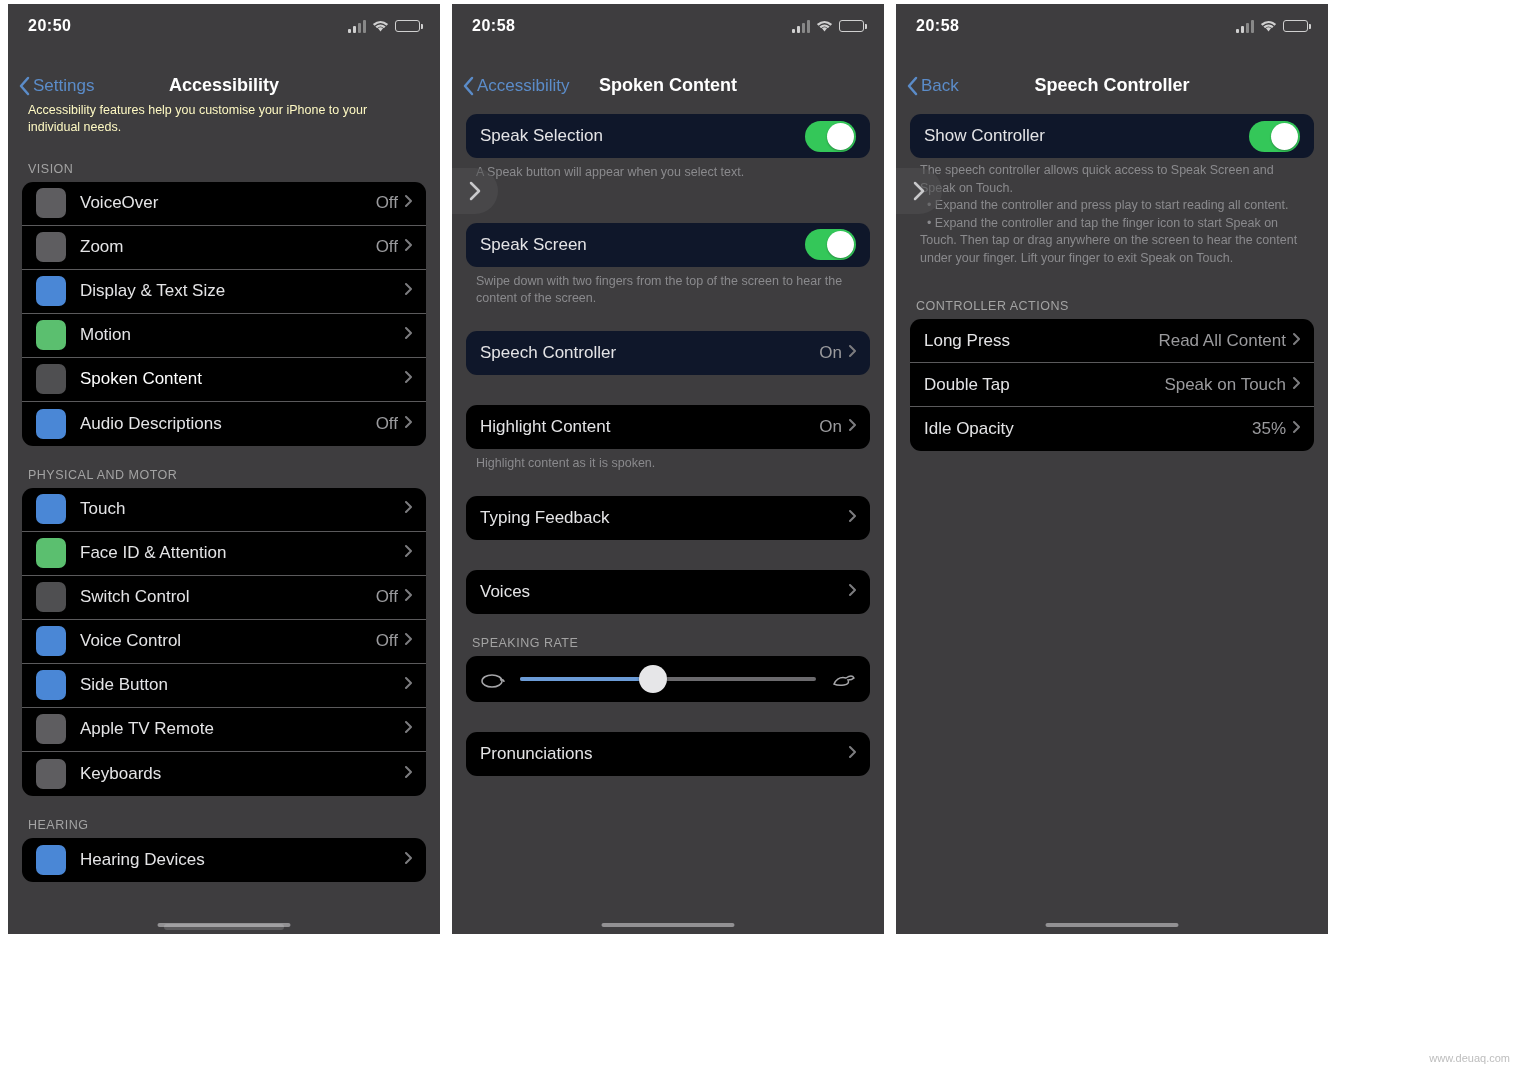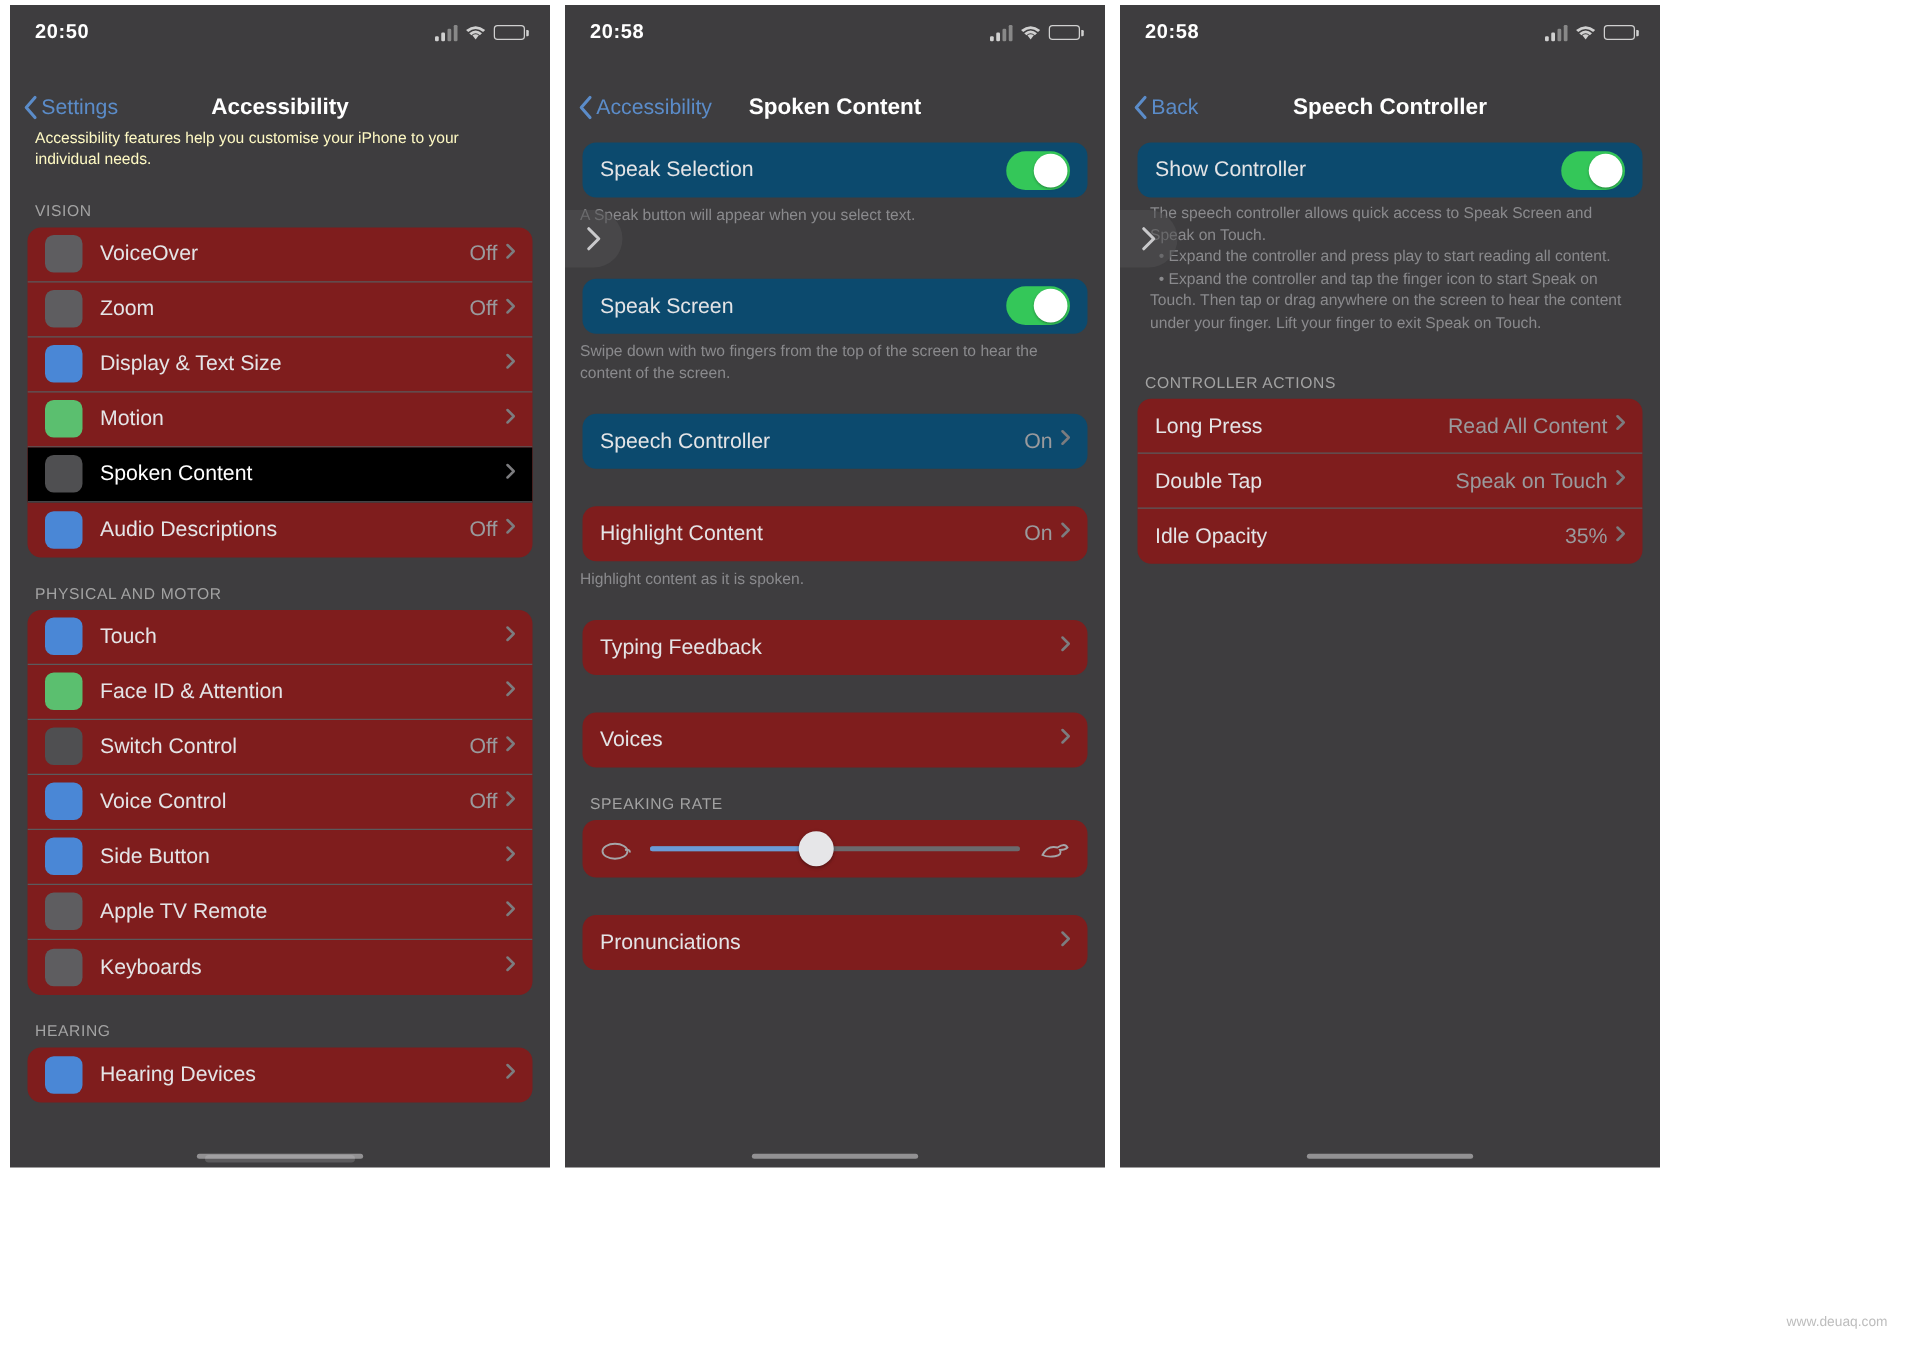--- a/index.html
+++ b/index.html
@@ -67,22 +67,22 @@
     text-align: center;
     font-size: 18px;
     font-weight: 600;
     color: #fff;
   }
 
   .content { flex:1; overflow:hidden; }
   .group-desc { padding: 6px 20px 4px; font-size: 12.5px; color: #fef9c3; line-height:1.35; }
   .group-header { padding: 22px 20px 6px; font-size: 12.5px; color: #a3a3a3; letter-spacing: 0.5px; }
 
-  .list { margin: 0 14px; background: #7f1d1d; border-radius: 11px; overflow:hidden; }
-  .list.highlight-dark { background: #0c4a6e; }
+  .list { margin: 0 14px; background: #000000; border-radius: 11px; overflow:hidden; }
+  .list.highlight-dark { background: #0f172a; }
   .row {
     display: flex;
     align-items: center;
     min-height: 44px;
     padding: 2px 14px 2px 14px;
     border-bottom: 0.5px solid #5b5a5c;
     position: relative;
   }
   .row:last-child { border-bottom: none; }
   .row-icon {
@@ -101,21 +101,21 @@
   .row.hl .row-label { color:#fff; }
 
   .toggle {
     width: 51px; height: 31px; border-radius: 16px; background:#34c759;
     position: relative; flex:0 0 51px;
   }
   .toggle::after {
     content:""; position:absolute; right:2px; top:2px; width:27px; height:27px;
     border-radius:50%; background:#fff; box-shadow:0 1px 2px rgba(0,0,0,0.3);
   }
-  .footer-text { padding:6px 12px 12px; font-size:12.5px; color:#8a8a8d; line-height:1.35; }
+  .footer-text { padding:6px 24px 12px; font-size:12.5px; color:#8a8a8d; line-height:1.35; }
 
   .slider-row { padding: 14px 14px; display:flex; align-items:center; gap:14px; }
   .slider-track { flex:1; height:4px; background:#6b6a6d; border-radius:2px; position:relative; }
   .slider-fill { position:absolute; left:0; top:0; height:100%; width:45%; background:#6b9bd6; border-radius:2px; }
   .slider-thumb { position:absolute; left:45%; top:50%; transform:translate(-50%,-50%); width:28px; height:28px; background:#e6e6e8; border-radius:50%; box-shadow:0 1px 3px rgba(0,0,0,0.4); }
 
   .arrow-overlay {
     position:absolute; left:0; top:164px; width:46px; height:46px;
     background:rgba(80,80,82,0.55); border-radius:0 23px 23px 0;
     display:flex; align-items:center; justify-content:center;

